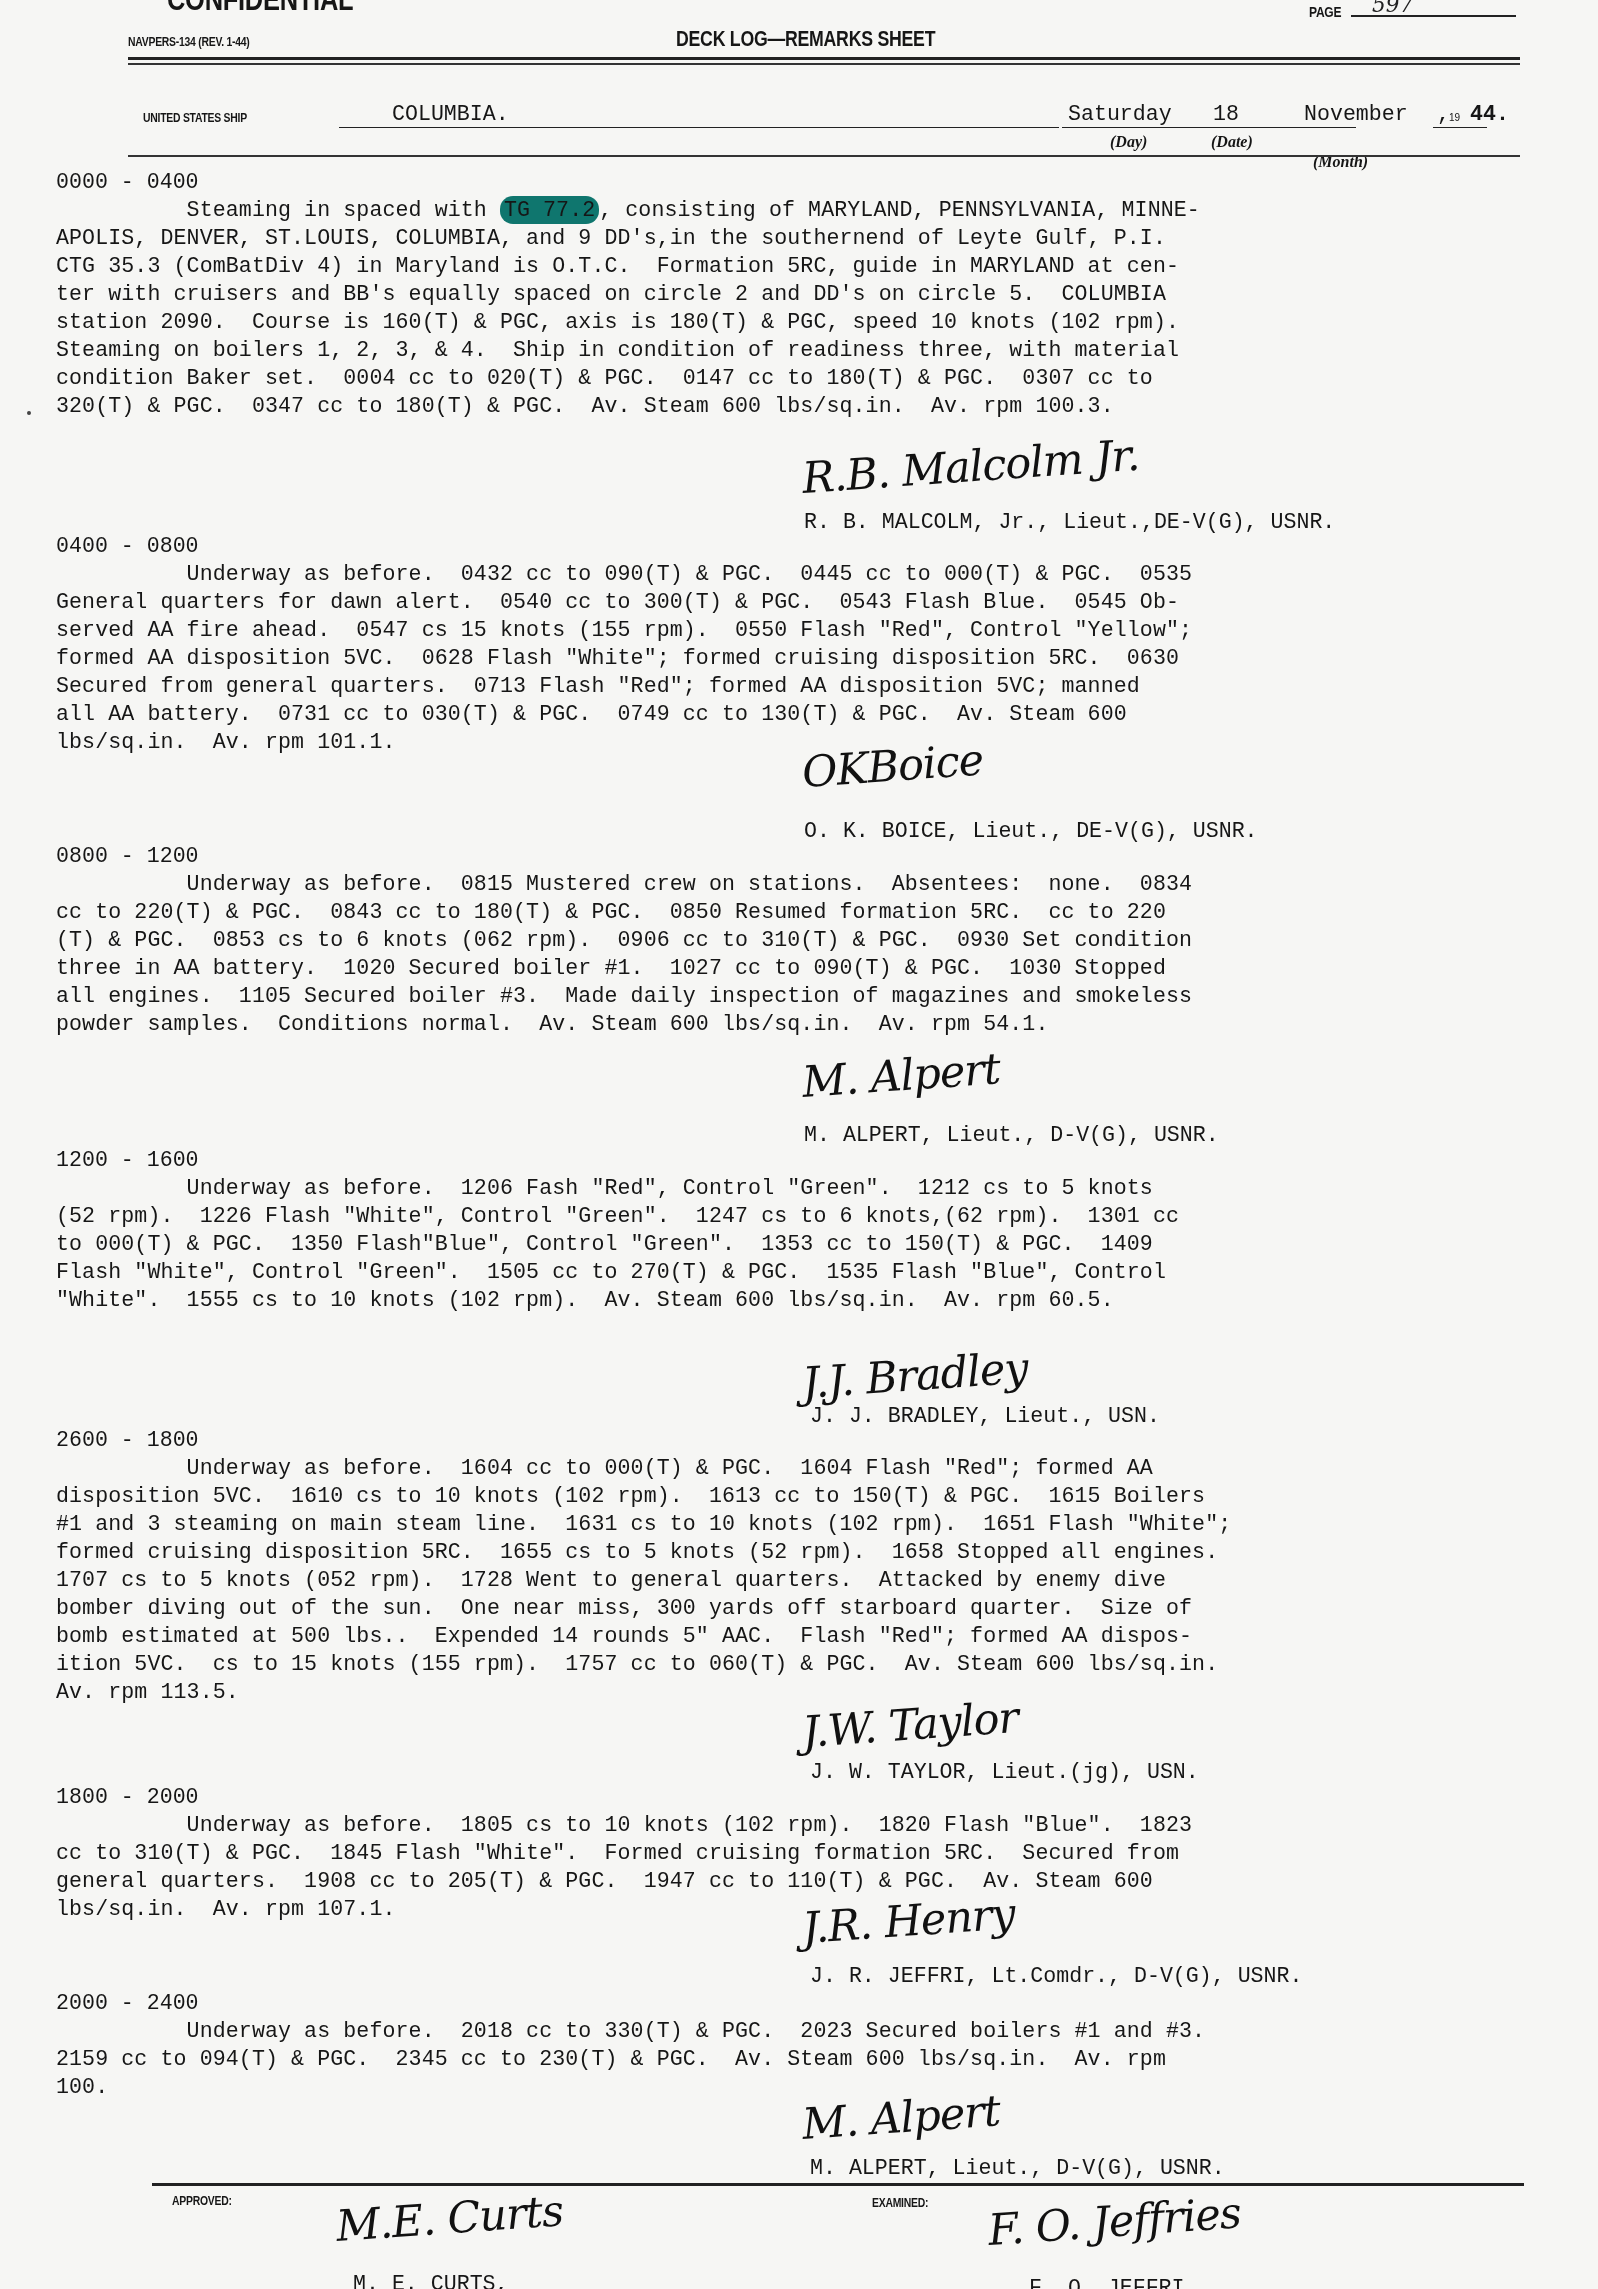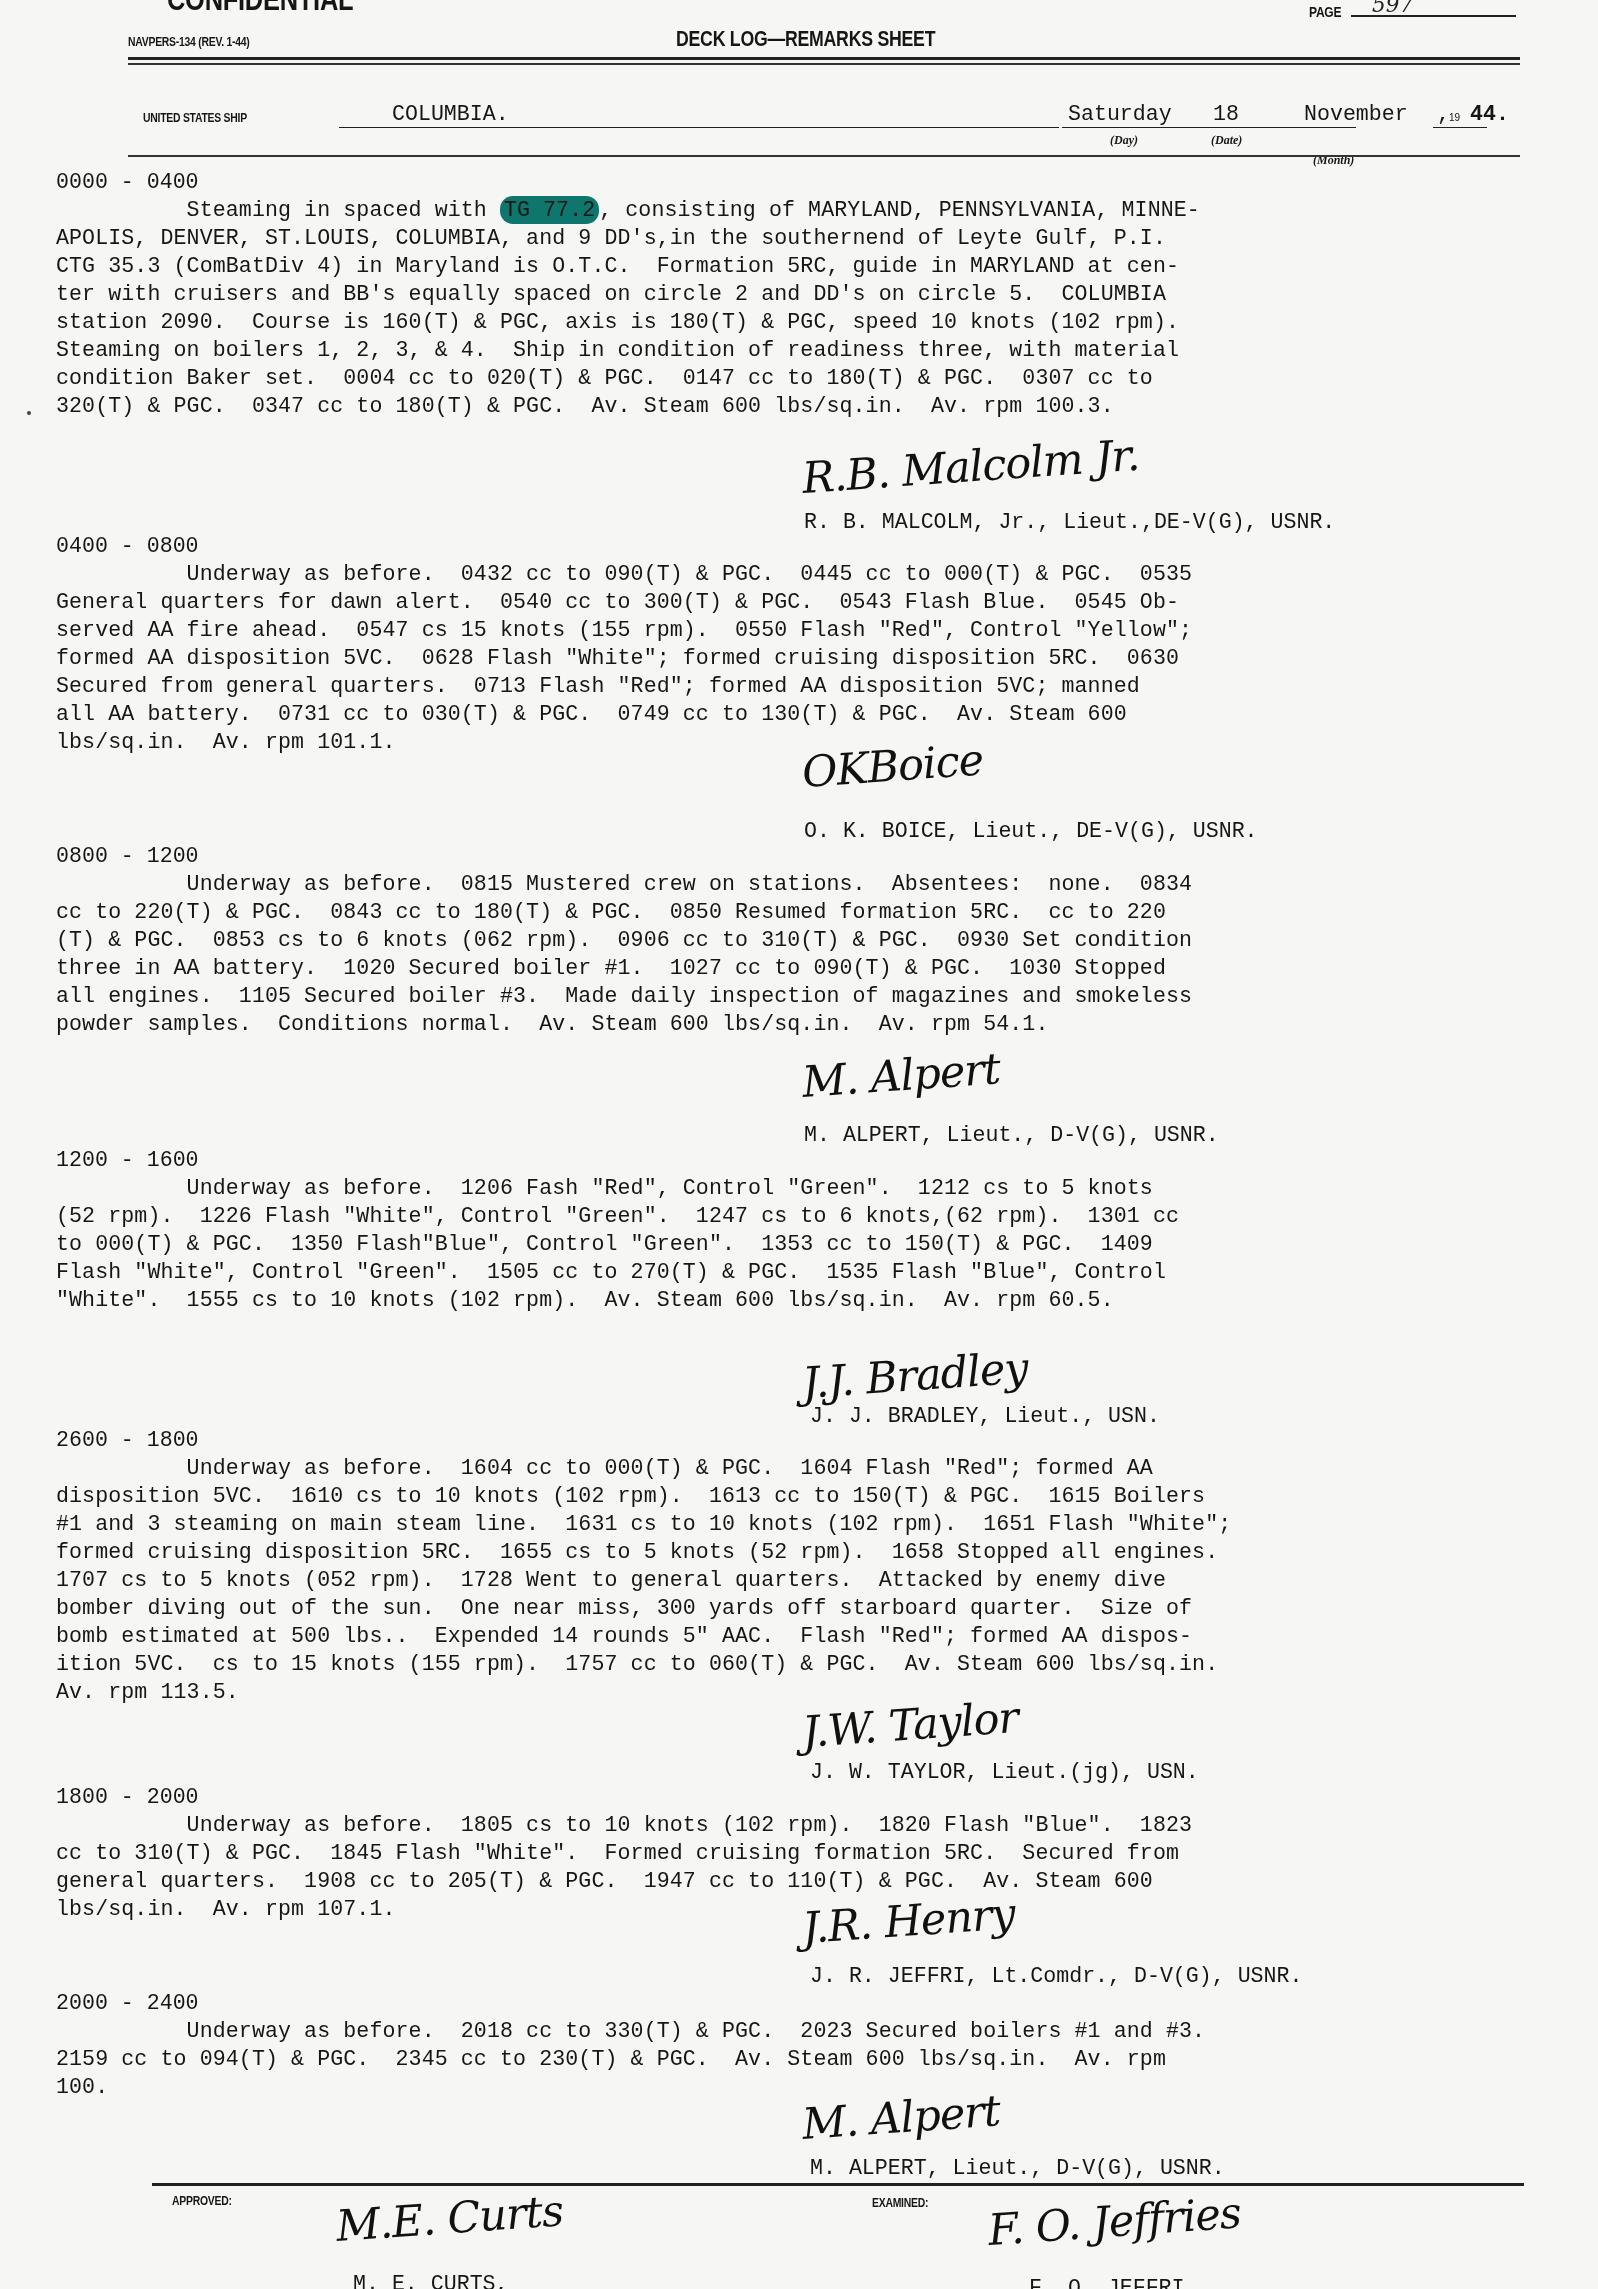--- a/index.html
+++ b/index.html
@@ -40,21 +40,21 @@
     .date-line { left: 1062px; top: 127px; width: 294px; border-bottom: 1.5px solid #222; }
     .year-line { left: 1433px; top: 127px; width: 54px; border-bottom: 1.5px solid #222; }
     .date-day { left: 1068px; top: 102px; font-size: 21.6px; }
     .date-date { left: 1213px; top: 102px; font-size: 21.6px; }
     .date-month { left: 1304px; top: 102px; font-size: 21.6px; }
     .date-comma { left: 1437px; top: 102px; font-size: 21.6px; }
     .date-19 { left: 1449px; top: 112px; font-size: 10px; font-family: "Liberation Sans", sans-serif; }
     .date-year { left: 1470px; top: 102px; font-size: 21.6px; font-weight: bold; }
     .sub-cap {
       font-family: "Liberation Serif", "DejaVu Serif", serif;
-      font-style: italic; font-weight: bold; font-size: 12px; text-align: center;
+      font-style: italic; font-weight: bold; font-size: 16px; text-align: center;
     }
     .cap-day { left: 1110px; top: 133px; }
     .cap-date { left: 1211px; top: 133px; }
     .cap-month { left: 1313px; top: 133px; margin-top: 20px; }
 
     .watch {
       position: absolute;
       left: 56px;
       width: 1470px;
     }

